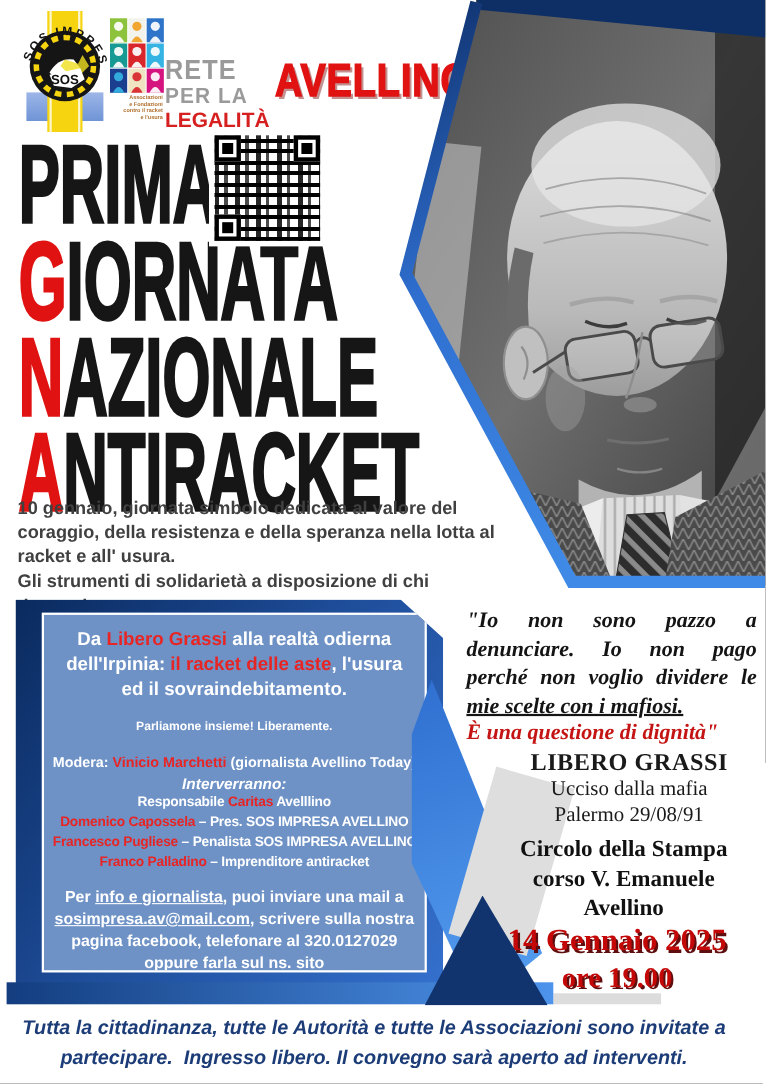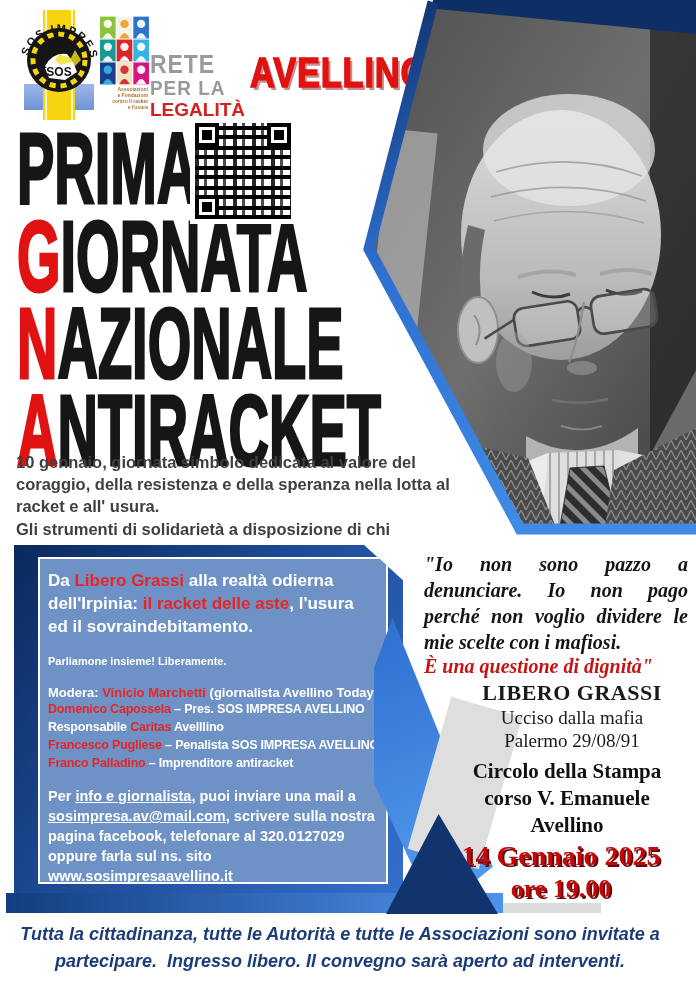--- a/index.html
+++ b/index.html
@@ -51,21 +51,21 @@
   .intro { left:16px; top:429px; width:444px; font-size:16.5px; line-height:22px;
     font-weight:700; color:#404040; white-space:pre-line; }
   .intro .p2 { display:block; margin-top:1px; }
 
   
   .panel { left:14px; top:545px; width:389px; height:352px;
     background:linear-gradient(125deg,#0a2a5e 0%,#1d4b96 45%,#3470cd 100%);
     clip-path:polygon(0 0, 90% 0, 100% 10%, 100% 100%, 0 100%); }
   .inner-box { position:absolute; left:24px; top:12px; width:350px; height:327px;
     background:#6e92c6; border:2px solid #ffffff; color:#ffffff;
-    font-weight:700; padding:8px 8px; overflow:hidden; }
+    text-align:center; font-weight:700; padding:8px 8px; overflow:hidden; }
   .rn { color:#e82525; }
   .lead { font-size:17px; line-height:23px; margin-top:2px; }
   .parliamone { font-size:11px; margin-top:17px; }
   .modera { font-size:13px; margin-top:18px; white-space:nowrap; }
   .inter { font-size:14px; font-style:italic; margin-top:4px; }
   .speaker { font-size:12.5px; line-height:18px; white-space:nowrap; letter-spacing:-.2px; }
   .contact { font-size:14.5px; line-height:20px; margin-top:14px; }
   .u { text-decoration:underline; }
 
   
@@ -81,21 +81,21 @@
     clip-path:polygon(47% 0, 100% 100%, 0 100%); z-index:3; }
   .band { left:6px; top:893px; width:497px; height:20px;
     background:linear-gradient(90deg,#133d7f,#4e94ec); z-index:2; }
   .gray-strip { left:503px; top:903px; width:98px; height:10px; background:#dcdcdc; }
 
   
   .quote { left:424px; top:551px; width:264px;
     font-family:"Liberation Serif", serif; font-weight:700; font-style:italic;
     font-size:20px; line-height:26px; color:#141414; }
   .quote .q1 { white-space:pre-line; text-align:justify; text-align-last:justify; display:block; }
-  .quote .q2 { display:block; }
+  .quote .q2 { display:block;text-decoration:underline; }
   .quote-red { left:424px; top:655px; width:268px; font-family:"Liberation Serif", serif;
     font-weight:700; font-style:italic; font-size:20px; color:#c41414; }
   .author-block { left:448px; top:680px; width:248px; text-align:center;
     font-family:"Liberation Serif", serif; color:#1a1a1a; }
   .author { font-size:22px; font-weight:700; letter-spacing:.5px; }
   .author-sub { font-size:19px; line-height:23px; }
   .venue { left:442px; top:758px; width:250px; text-align:center; white-space:pre-line;
     font-family:Liberation Serif, serif; font-weight:700; font-size:21px; line-height:27px; color:#111; }
   .datetime { left:428px; top:840px; width:266px; text-align:center;
     font-family:"Liberation Serif", serif; font-weight:700; color:#c40808;
@@ -306,25 +306,26 @@
 
   <div class="abs panel">
     <div class="inner-box">
       <div class="lead">
         <span>Da </span><span class="rn">Libero Grassi</span><span> alla realtà odierna dell'Irpinia: </span><span class="rn">il racket delle aste</span><span>, l'usura ed il sovraindebitamento.</span>
       </div>
       <div class="parliamone">Parliamone insieme! Liberamente.</div>
       <div class="modera">
         <span>Modera: </span><span class="rn">Vinicio Marchetti</span><span> (giornalista Avellino Today)</span>
       </div>
+      <div class="inter">Interverranno:</div>
+      <div class="speaker">
+        <span>Responsabile </span><span class="rn">Caritas</span><span> Avelllino</span>
+      </div>
       <div class="speaker">
         <span></span><span class="rn">Domenico Capossela</span><span> – Pres. SOS IMPRESA AVELLINO</span>
-      </div>
-      <div class="speaker">
-        <span>Responsabile </span><span class="rn">Caritas</span><span> Avelllino</span>
       </div>
       <div class="speaker">
         <span></span><span class="rn">Francesco Pugliese</span><span> – Penalista SOS IMPRESA AVELLINO</span>
       </div>
       <div class="speaker">
         <span></span><span class="rn">Franco Palladino</span><span> – Imprenditore antiracket</span>
       </div>
       <div class="contact">
         <span>Per </span><span class="u">info e giornalista</span><span>, puoi inviare una mail a </span><span class="u">sosimpresa.av@mail.com</span><span>, scrivere sulla nostra pagina facebook, telefonare al 320.0127029 oppure farla sul ns. sito www.sosimpresaavellino.it</span>
       </div>

